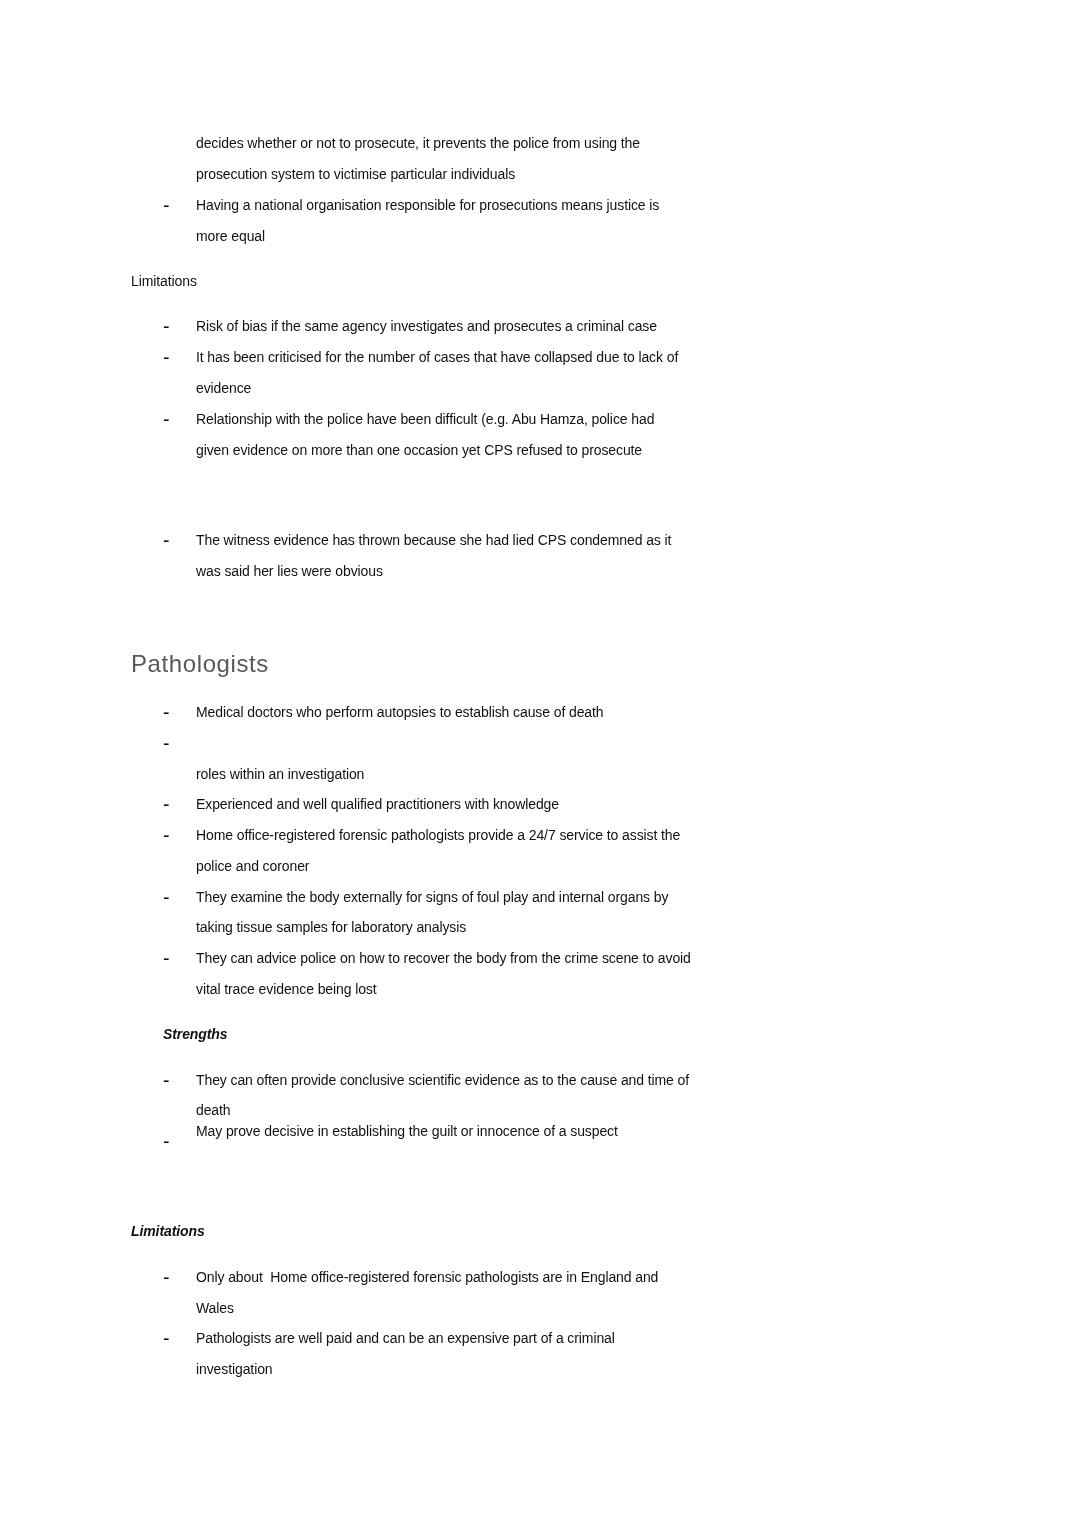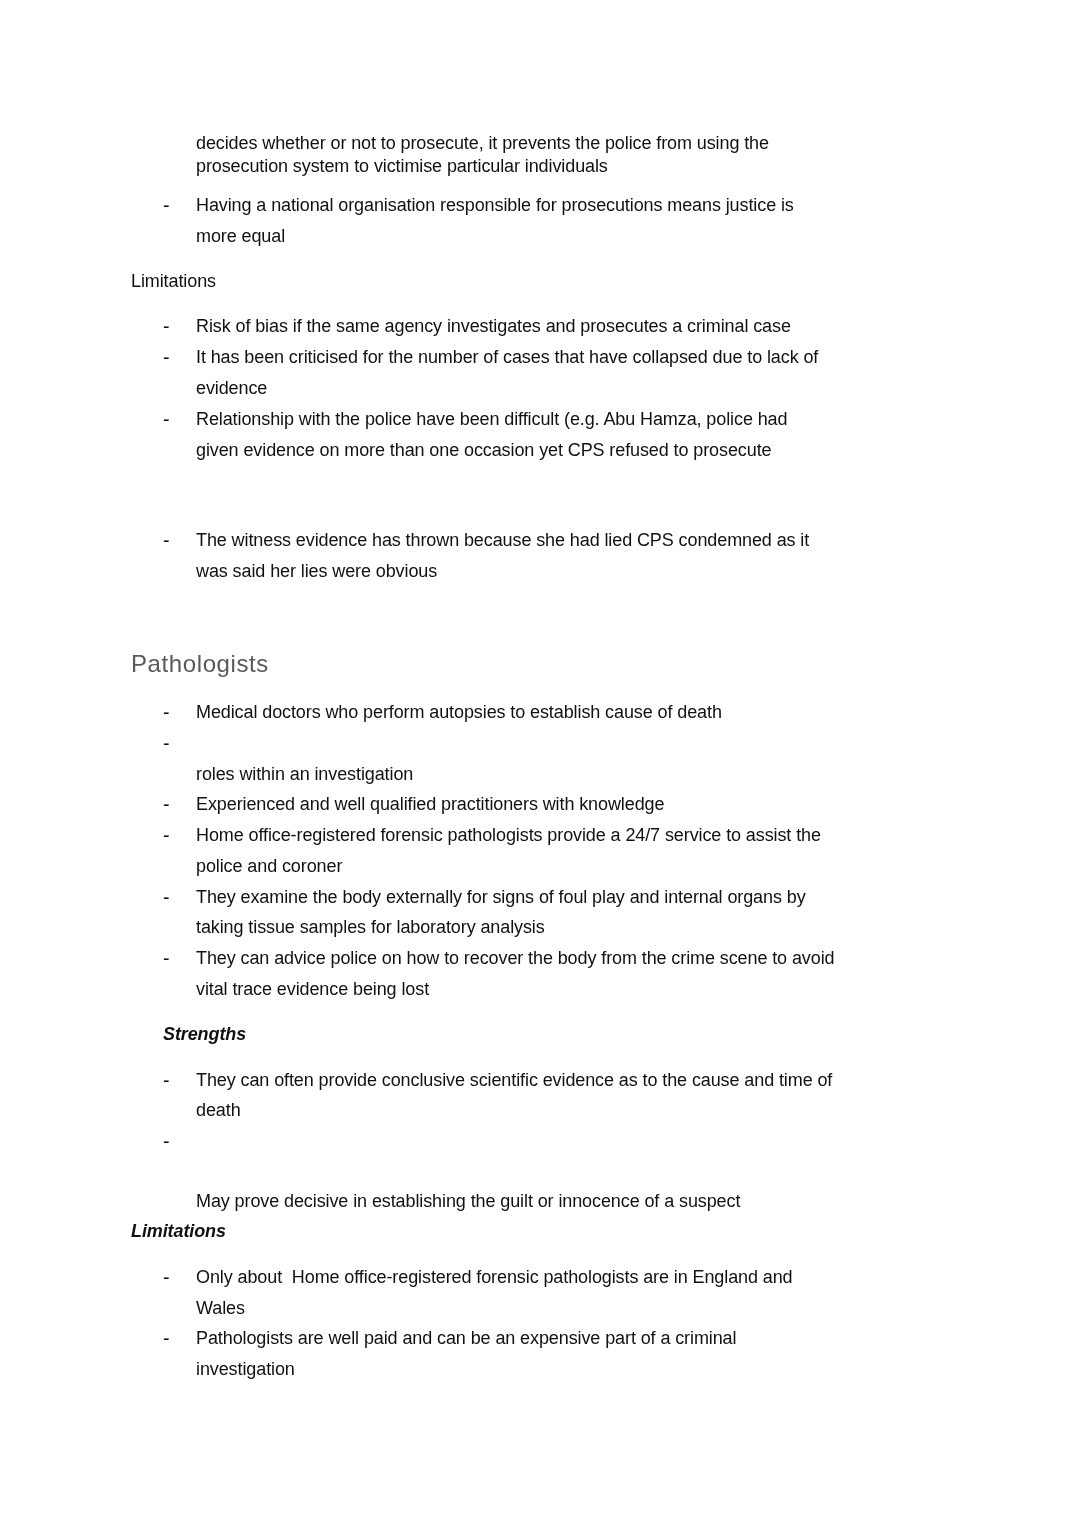--- a/index.html
+++ b/index.html
@@ -2,39 +2,39 @@
 <html><head>
   <meta charset="utf-8">
   <style>
     html, body { margin: 0; padding: 0; background: #ffffff; }
     body {
       width: 1080px; height: 1527px; position: relative; overflow: hidden;
       font-family: "Liberation Sans", sans-serif; color: #111111;
     }
     .page { position: absolute; left: 0; top: 0; width: 1080px; height: 1527px; }
     .line {
-      position: absolute; font-size: 18px; line-height: 31px; white-space: nowrap;
+      position: absolute; font-size: 14px; line-height: 31px; white-space: nowrap;
       letter-spacing: -0.1px;
     }
     .dash { position: absolute; left: 163px; font-size: 19.5px; line-height: 31px; }
     .heading-plain { left: 131px; }
     .bullet-text { left: 196px; }
     .h1 {
       position: absolute; left: 131px; font-size: 24px; line-height: 32px;
       color: #595959; letter-spacing: 0.6px;
     }
     .bi { font-weight: bold; font-style: italic; }
   </style>
 </head>
 <body>
 
 <div class="page">
 
   <div class="line bullet-text" style="top:128px">decides whether or not to prosecute, it prevents the police from using the</div>
-  <div class="line bullet-text" style="top:151px">prosecution system to victimise particular individuals</div>
+  <div class="line bullet-text" style="top:159px">prosecution system to victimise particular individuals</div>
   <div class="dash" style="top:190px">-</div>
   <div class="line bullet-text" style="top:190px">Having a national organisation responsible for prosecutions means justice is</div>
   <div class="line bullet-text" style="top:221px">more equal</div>
 
   <div class="line heading-plain" style="top:266px">Limitations</div>
   <div class="dash" style="top:311px">-</div>
   <div class="line bullet-text" style="top:311px">Risk of bias if the same agency investigates and prosecutes a criminal case</div>
   <div class="dash" style="top:342px">-</div>
   <div class="line bullet-text" style="top:342px">It has been criticised for the number of cases that have collapsed due to lack of</div>
   <div class="line bullet-text" style="top:373px">evidence</div>
@@ -67,21 +67,21 @@
 
   <div class="dash" style="top:943px">-</div>
   <div class="line bullet-text" style="top:943px">They can advice police on how to recover the body from the crime scene to avoid</div>
   <div class="line bullet-text" style="top:974px">vital trace evidence being lost</div>
 
   <div class="line bi" style="top:1019px; left:163px">Strengths</div>
   <div class="dash" style="top:1065px">-</div>
   <div class="line bullet-text" style="top:1065px">They can often provide conclusive scientific evidence as to the cause and time of</div>
   <div class="line bullet-text" style="top:1095px">death</div>
   <div class="dash" style="top:1126px">-</div>
-  <div class="line bullet-text" style="top:1186px">May prove decisive in establishing the guilt or innocence of a suspect</div>
+  <div class="line bullet-text" style="top:1116px">May prove decisive in establishing the guilt or innocence of a suspect</div>
 
   <div class="line bi" style="top:1216px; left:131px">Limitations</div>
   <div class="dash" style="top:1262px">-</div>
   <div class="line bullet-text" style="top:1262px; white-space:pre">Only about  Home office-registered forensic pathologists are in England and</div>
   <div class="line bullet-text" style="top:1293px">Wales</div>
   <div class="dash" style="top:1323px">-</div>
   <div class="line bullet-text" style="top:1323px">Pathologists are well paid and can be an expensive part of a criminal</div>
   <div class="line bullet-text" style="top:1354px">investigation</div>
 
 </div>

